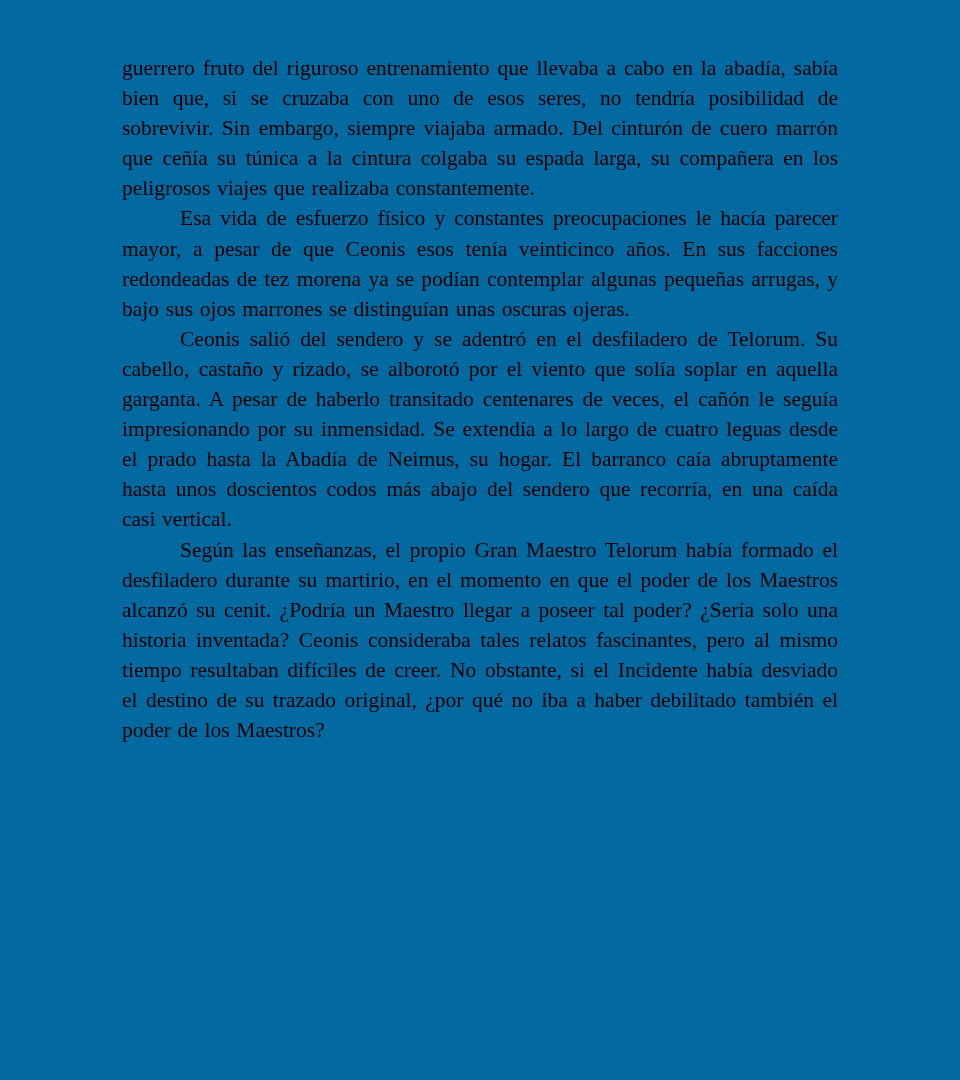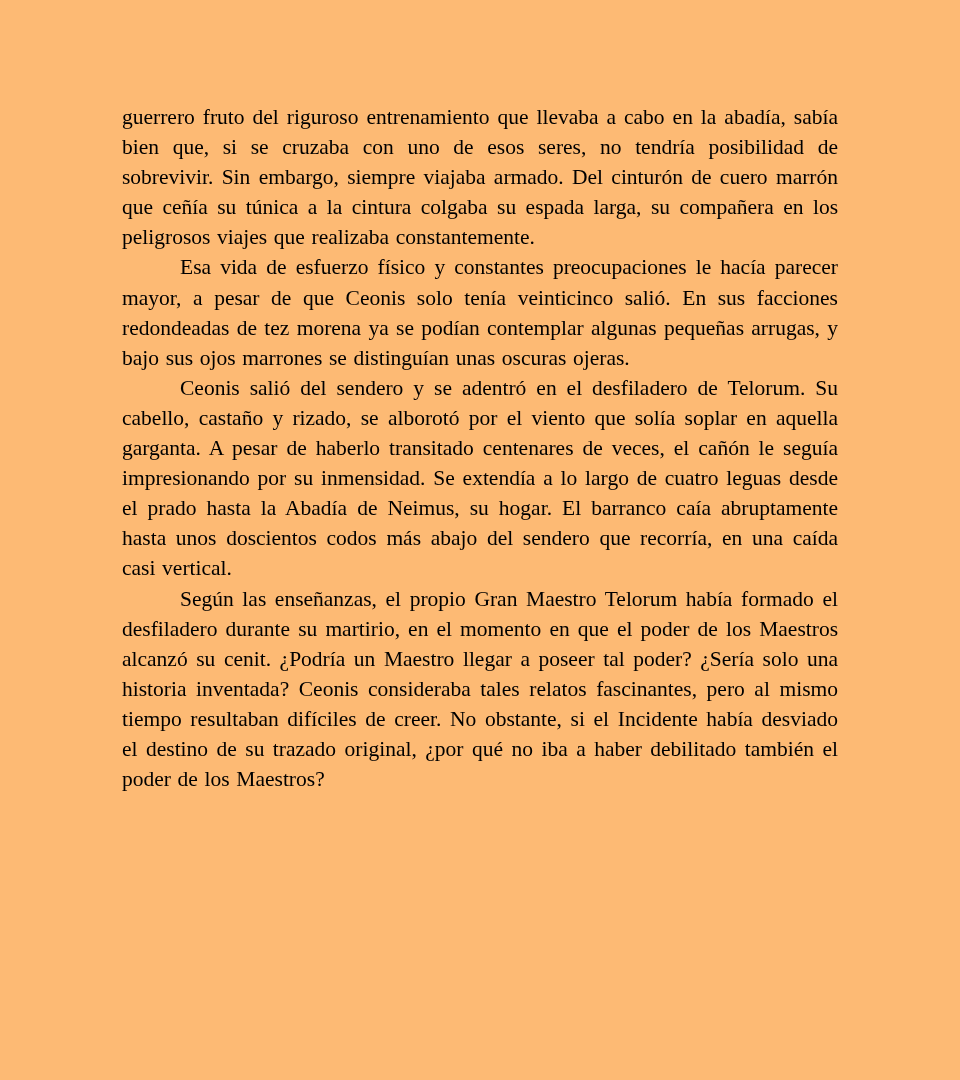--- a/index.html
+++ b/index.html
@@ -7,22 +7,22 @@
   html, body {
     width: 960px;
     height: 1080px;
     background: #ffffff;
     overflow: hidden;
   }
 
   .book-page {
     width: 960px;
     height: 1080px;
-    background: #fdba74;
-    padding: 102px 122px 0 122px;
+    background: #0369a1;
+    padding: 53px 122px 0 122px;
   }
 
   .text-block {
     width: 716px;
     color: #000000;
     font-family: "Liberation Serif", "DejaVu Serif", serif;
     font-size: 21.5px;
     line-height: 30.1px;
     text-align: justify;
     text-justify: inter-word;
@@ -38,17 +38,17 @@
   .text-block p.no-indent {
     text-indent: 0;
   }
 </style>
 </head>
 <body>
 
 <div class="book-page">
   <div class="text-block">
     <p class="no-indent">guerrero fruto del riguroso entrenamiento que llevaba a cabo en la abadía, sabía bien que, si se cruzaba con uno de esos seres, no tendría posibilidad de sobrevivir. Sin embargo, siempre viajaba armado. Del cinturón de cuero marrón que ceñía su túnica a la cintura colgaba su espada larga, su compañera en los peligrosos viajes que realizaba constantemente.</p>
-    <p>Esa vida de esfuerzo físico y constantes preocupaciones le hacía parecer mayor, a pesar de que Ceonis solo tenía veinticinco salió. En sus facciones redondeadas de tez morena ya se podían contemplar algunas pequeñas arrugas, y bajo sus ojos marrones se distinguían unas oscuras ojeras.</p>
+    <p>Esa vida de esfuerzo físico y constantes preocupaciones le hacía parecer mayor, a pesar de que Ceonis esos tenía veinticinco años. En sus facciones redondeadas de tez morena ya se podían contemplar algunas pequeñas arrugas, y bajo sus ojos marrones se distinguían unas oscuras ojeras.</p>
     <p>Ceonis salió del sendero y se adentró en el desfiladero de Telorum. Su cabello, castaño y rizado, se alborotó por el viento que solía soplar en aquella garganta. A pesar de haberlo transitado centenares de veces, el cañón le seguía impresionando por su inmensidad. Se extendía a lo largo de cuatro leguas desde el prado hasta la Abadía de Neimus, su hogar. El barranco caía abruptamente hasta unos doscientos codos más abajo del sendero que recorría, en una caída casi vertical.</p>
     <p>Según las enseñanzas, el propio Gran Maestro Telorum había formado el desfiladero durante su martirio, en el momento en que el poder de los Maestros alcanzó su cenit. ¿Podría un Maestro llegar a poseer tal poder? ¿Sería solo una historia inventada? Ceonis consideraba tales relatos fascinantes, pero al mismo tiempo resultaban difíciles de creer. No obstante, si el Incidente había desviado el destino de su trazado original, ¿por qué no iba a haber debilitado también el poder de los Maestros?</p>
   </div>
 </div>
 
 </body></html>

